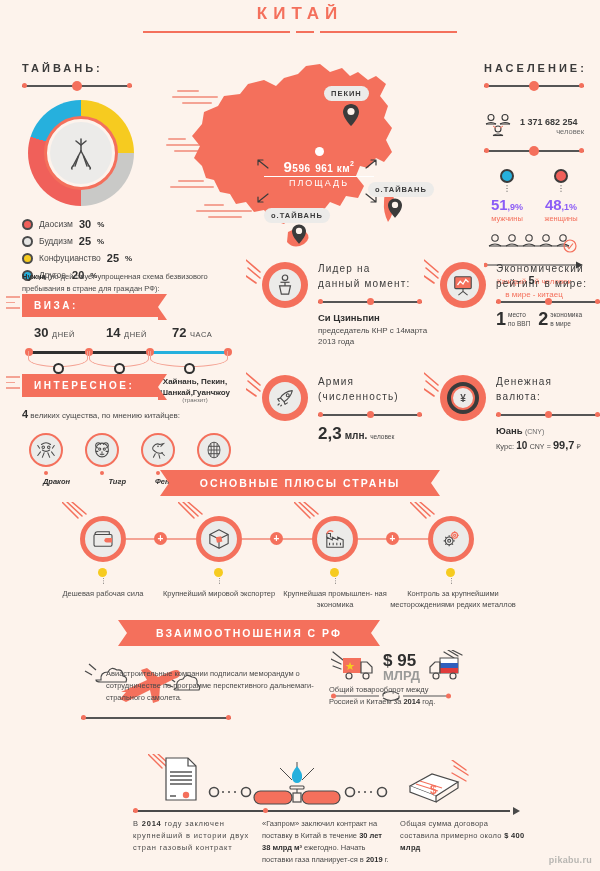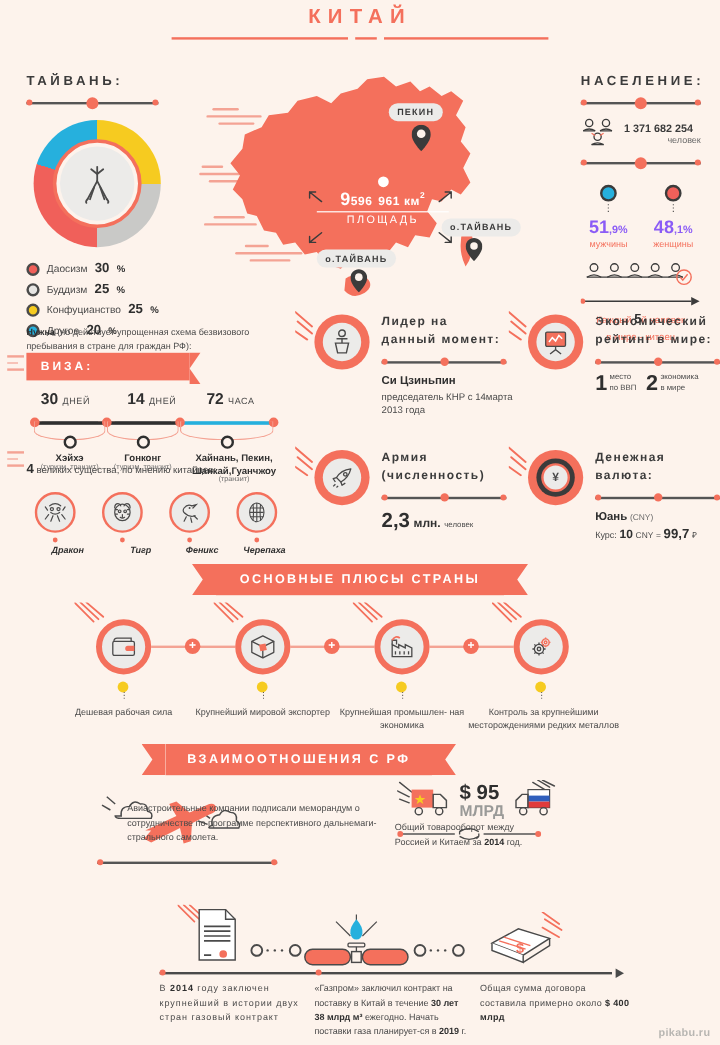--- a/index.html
+++ b/index.html
@@ -134,21 +134,21 @@
   .fact-icon {
     position:absolute; left:0; top:0; width:46px; height:46px; border-radius:50%;
     background:#f4705c; display:flex; align-items:center; justify-content:center;
   }
   .fact-icon .inner {
     width:32px; height:32px; border-radius:50%; background:#ecebe9;
     display:flex; align-items:center; justify-content:center;
   }
   .fact-streaks { position:absolute; left:-16px; top:-4px; width:30px; height:26px; }
   .fact-body { margin-left:56px; }
-  .fact-title { font-size:10px; letter-spacing:1.2px; color:#3b3b3b; line-height:1.45;font-weight:bold; }
+  .fact-title { font-size:10px; letter-spacing:1.2px; color:#3b3b3b; line-height:1.45; }
   .fact-rule { position:relative; height:8px; margin:7px 0 5px; width:104px; }
   .fact-rule .l { position:absolute; top:3px; left:0; right:0; height:1.5px; background:#555; }
   .fact-rule .d { position:absolute; top:1px; width:5px; height:5px; border-radius:50%; background:#f4705c; }
   .fact-rule .d.a { left:0; } .fact-rule .d.b { right:0; }
   .fact-rule .d.c { left:50%; margin-left:-3.5px; top:0; width:7px; height:7px; }
   .fact-val { font-size:8px; color:#4a4a4a; line-height:1.45; }
   .fact-val b { font-size:9.5px; color:#2f2f2f; }
 
   
   .ribbon {
@@ -349,21 +349,21 @@
 
   <div id="population">
     <div class="sec-head">НАСЕЛЕНИЕ:</div>
     <div class="rule-dot" style="width:100px;margin-top:5px;">
       <span class="line"></span>
       <span class="ldot"></span>
       <span class="cdot"></span>
       <span class="rdot"></span>
     </div>
 
-    <div style="display:flex;align-items:center;gap:6px;margin-top:8px;">
+    <div style="display:flex;align-items:center;gap:6px;margin-top:23px;">
       <svg width="30" height="26" viewBox="0 0 30 26">
         <g stroke="#3b3b3b" stroke-width="1.1" fill="none">
           <circle cx="7" cy="4.5" r="3"></circle>
             <path d="M2 11 q5 -3 10 0"></path>
             <path d="M2 11 h10"></path>
           <circle cx="21" cy="4.5" r="3"></circle>
             <path d="M16 11 q5 -3 10 0"></path>
             <path d="M16 11 h10"></path>
           <circle cx="14" cy="16" r="3"></circle>
             <path d="M9 22.5 q5 -3 10 0"></path>
@@ -484,20 +484,21 @@
     </div>
   </div>
 
   <div id="interesting">
     <div style="position:relative;">
       <div class="tag-ticks">
         <i style="width:14px"></i>
           <i style="width:9px"></i>
           <i style="width:14px"></i>
       </div>
+      <div class="tag">ИНТЕРЕСНОЕ:</div>
     </div>
     <div id="int-desc">
       <b>4</b>
       <span>великих существа, по мнению китайцев:</span>
     </div>
     <div id="creatures">
       <div class="creature">
         <div class="cr-circle">
           <svg width="22" height="22" viewBox="0 0 24 24">
             <g stroke="#4a4a4a" stroke-width="1.1" fill="none" stroke-linecap="round">

